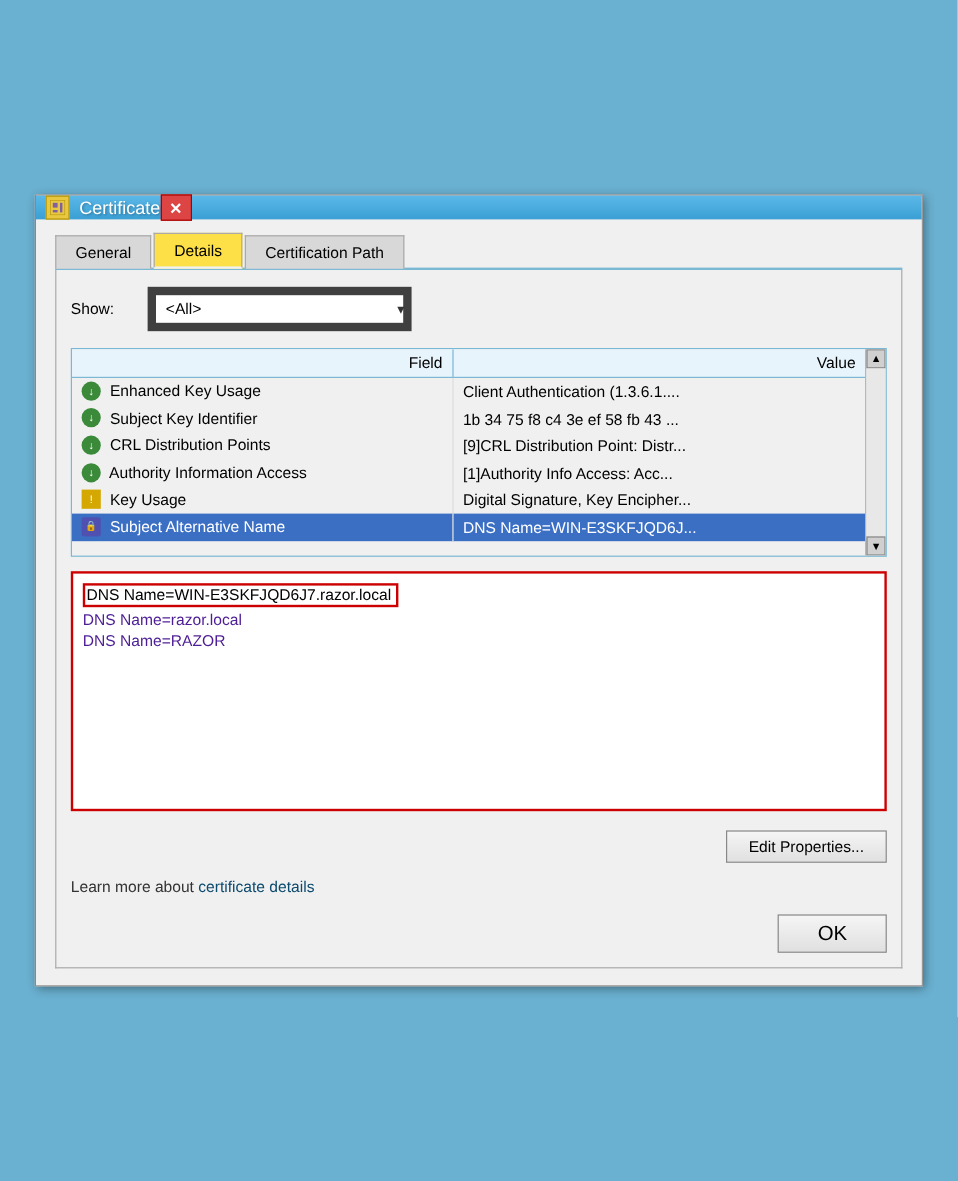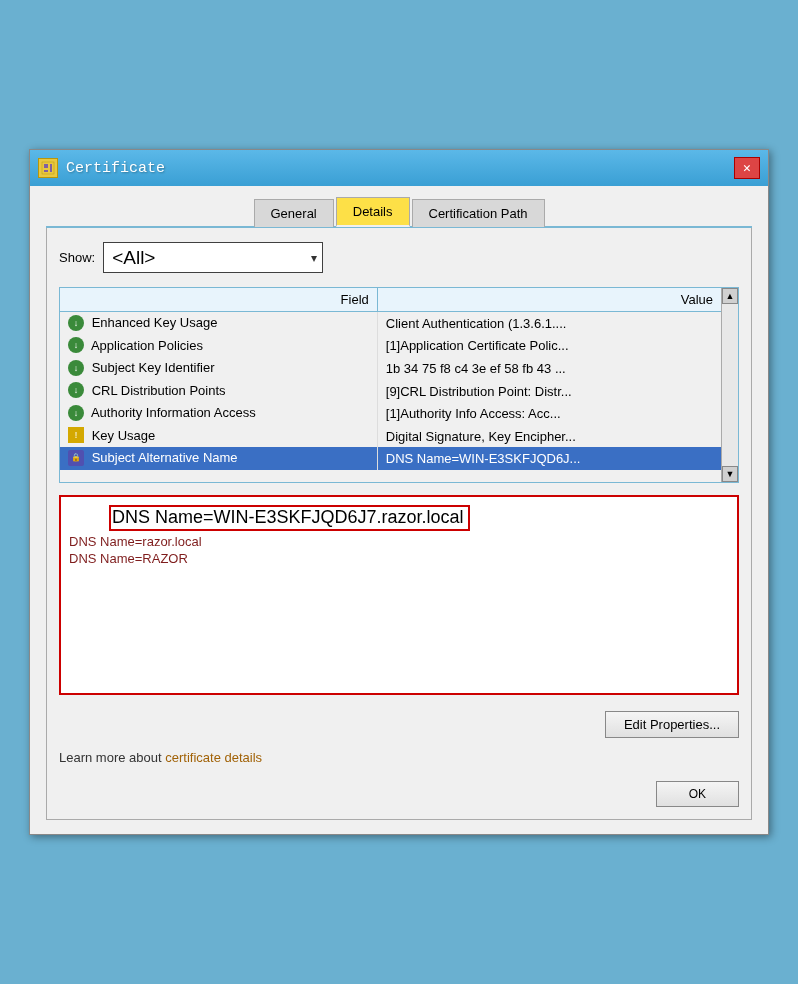--- a/index.html
+++ b/index.html
@@ -15,24 +15,23 @@
     .window {
       background: #f0f0f0;
       border: 1px solid #888;
       width: 740px;
       box-shadow: 2px 2px 8px rgba(0,0,0,0.4);
     }
     .title-bar {
       background: linear-gradient(to bottom, #5bb8e8, #3a9fd4);
       display: flex;
       align-items: center;
-      justify-content: space-between;
+      justify-content: flex-start;
       padding: 6px 8px;
-      height: 36px;
-      font-family: Liberation Mono, monospace;
+      height: 20px;
     }
     .title-bar-left {
       display: flex;
       align-items: center;
       gap: 8px;
     }
     .title-bar-icon {
       width: 20px;
       height: 20px;
       background: #e8c840;
@@ -65,21 +64,20 @@
       background: #f0f0f0;
       padding: 10px 16px 14px 16px;
     }
     
     .tabs {
       display: flex;
       align-items: flex-end;
       gap: 2px;
       margin-bottom: 0;
       border-bottom: 2px solid #7ab8d4;
-      justify-content: center;
     }
     .tab {
       padding: 6px 16px;
       border: 1px solid #aaa;
       background: #d8d8d8;
       cursor: pointer;
       font-size: 13px;
       border-bottom: none;
       position: relative;
       bottom: -1px;
@@ -93,31 +91,31 @@
     .tab-panel {
       border: 1px solid #aaa;
       border-top: none;
       padding: 14px 12px 12px 12px;
       background: #f0f0f0;
     }
     
     .show-row {
       display: flex;
       align-items: center;
-      gap: 8px;
+      gap: 28px;
       margin-bottom: 14px;
     }
     .show-label {
       font-size: 13px;
     }
     .show-select {
       padding: 4px 28px 4px 8px;
-      border: 1px solid #404040;
+      border: 7px solid #404040;
       background: white;
-      font-size: 19px;
+      font-size: 13px;
       width: 220px;
       appearance: none;
       -webkit-appearance: none;
       position: relative;
       cursor: pointer;
       outline: none;
     }
     .select-wrapper {
       position: relative;
       display: inline-block;
@@ -183,26 +181,25 @@
       border: 2px solid #cc0000;
       background: white;
       min-height: 200px;
       padding: 8px;
       margin-bottom: 16px;
       font-size: 13px;
       font-family: 'Segoe UI', Arial, sans-serif;
     }
     .detail-line-highlight {
       color: #000;
-      font-size: 18px;
+      font-size: 13px;
       margin-bottom: 2px;
-      margin-left: 40px;
     }
     .detail-line {
-      color: #7f1d1d;
+      color: #4c1d95;
       font-size: 13px;
       margin-bottom: 2px;
     }
     
     .buttons-row {
       display: flex;
       justify-content: flex-end;
       margin-bottom: 12px;
     }
     .btn {
@@ -213,34 +210,34 @@
       cursor: pointer;
       min-width: 120px;
     }
     
     .learn-more {
       font-size: 13px;
       color: #333;
       margin-bottom: 16px;
     }
     .learn-more a {
-      color: #a16207;
+      color: #0c4a6e;
       text-decoration: none;
     }
     
     .ok-row {
       display: flex;
       justify-content: flex-end;
       margin-top: 8px;
     }
     .ok-btn {
       padding: 5px 32px;
       border: 1px solid #888;
       background: linear-gradient(to bottom, #f5f5f5, #e0e0e0);
-      font-size: 12px;
+      font-size: 17px;
       cursor: pointer;
     }
     .table-scroll-container {
       overflow: hidden;
       position: relative;
       border: 1px solid #7ab8d4;
     }
     .field-table {
       border: none;
       width: 100%;
@@ -324,27 +321,20 @@
               <tr class="">
                 <td>
                   <span class="row-icon icon-green" style="display:inline-flex;width:16px;height:16px;border-radius:50%;background:#3a8a3a;color:white;font-size:9px;align-items:center;justify-content:center;">↓</span>
                   <span>Enhanced Key Usage</span>
                 </td>
                 <td>Client Authentication (1.3.6.1....</td>
               </tr>
               <tr class="">
                 <td>
                   <span class="row-icon" style="display:inline-flex;width:16px;height:16px;border-radius:50%;background:#3a8a3a;color:white;font-size:9px;align-items:center;justify-content:center;">↓</span>
-                  <span>Application Policies</span>
-                </td>
-                <td>[1]Application Certificate Polic...</td>
-              </tr>
-              <tr class="">
-                <td>
-                  <span class="row-icon" style="display:inline-flex;width:16px;height:16px;border-radius:50%;background:#3a8a3a;color:white;font-size:9px;align-items:center;justify-content:center;">↓</span>
                   <span>Subject Key Identifier</span>
                 </td>
                 <td>1b 34 75 f8 c4 3e ef 58 fb 43 ...</td>
               </tr>
               <tr class="">
                 <td>
                   <span class="row-icon" style="display:inline-flex;width:16px;height:16px;border-radius:50%;background:#3a8a3a;color:white;font-size:9px;align-items:center;justify-content:center;">↓</span>
                   <span>CRL Distribution Points</span>
                 </td>
                 <td>[9]CRL Distribution Point: Distr...</td>

